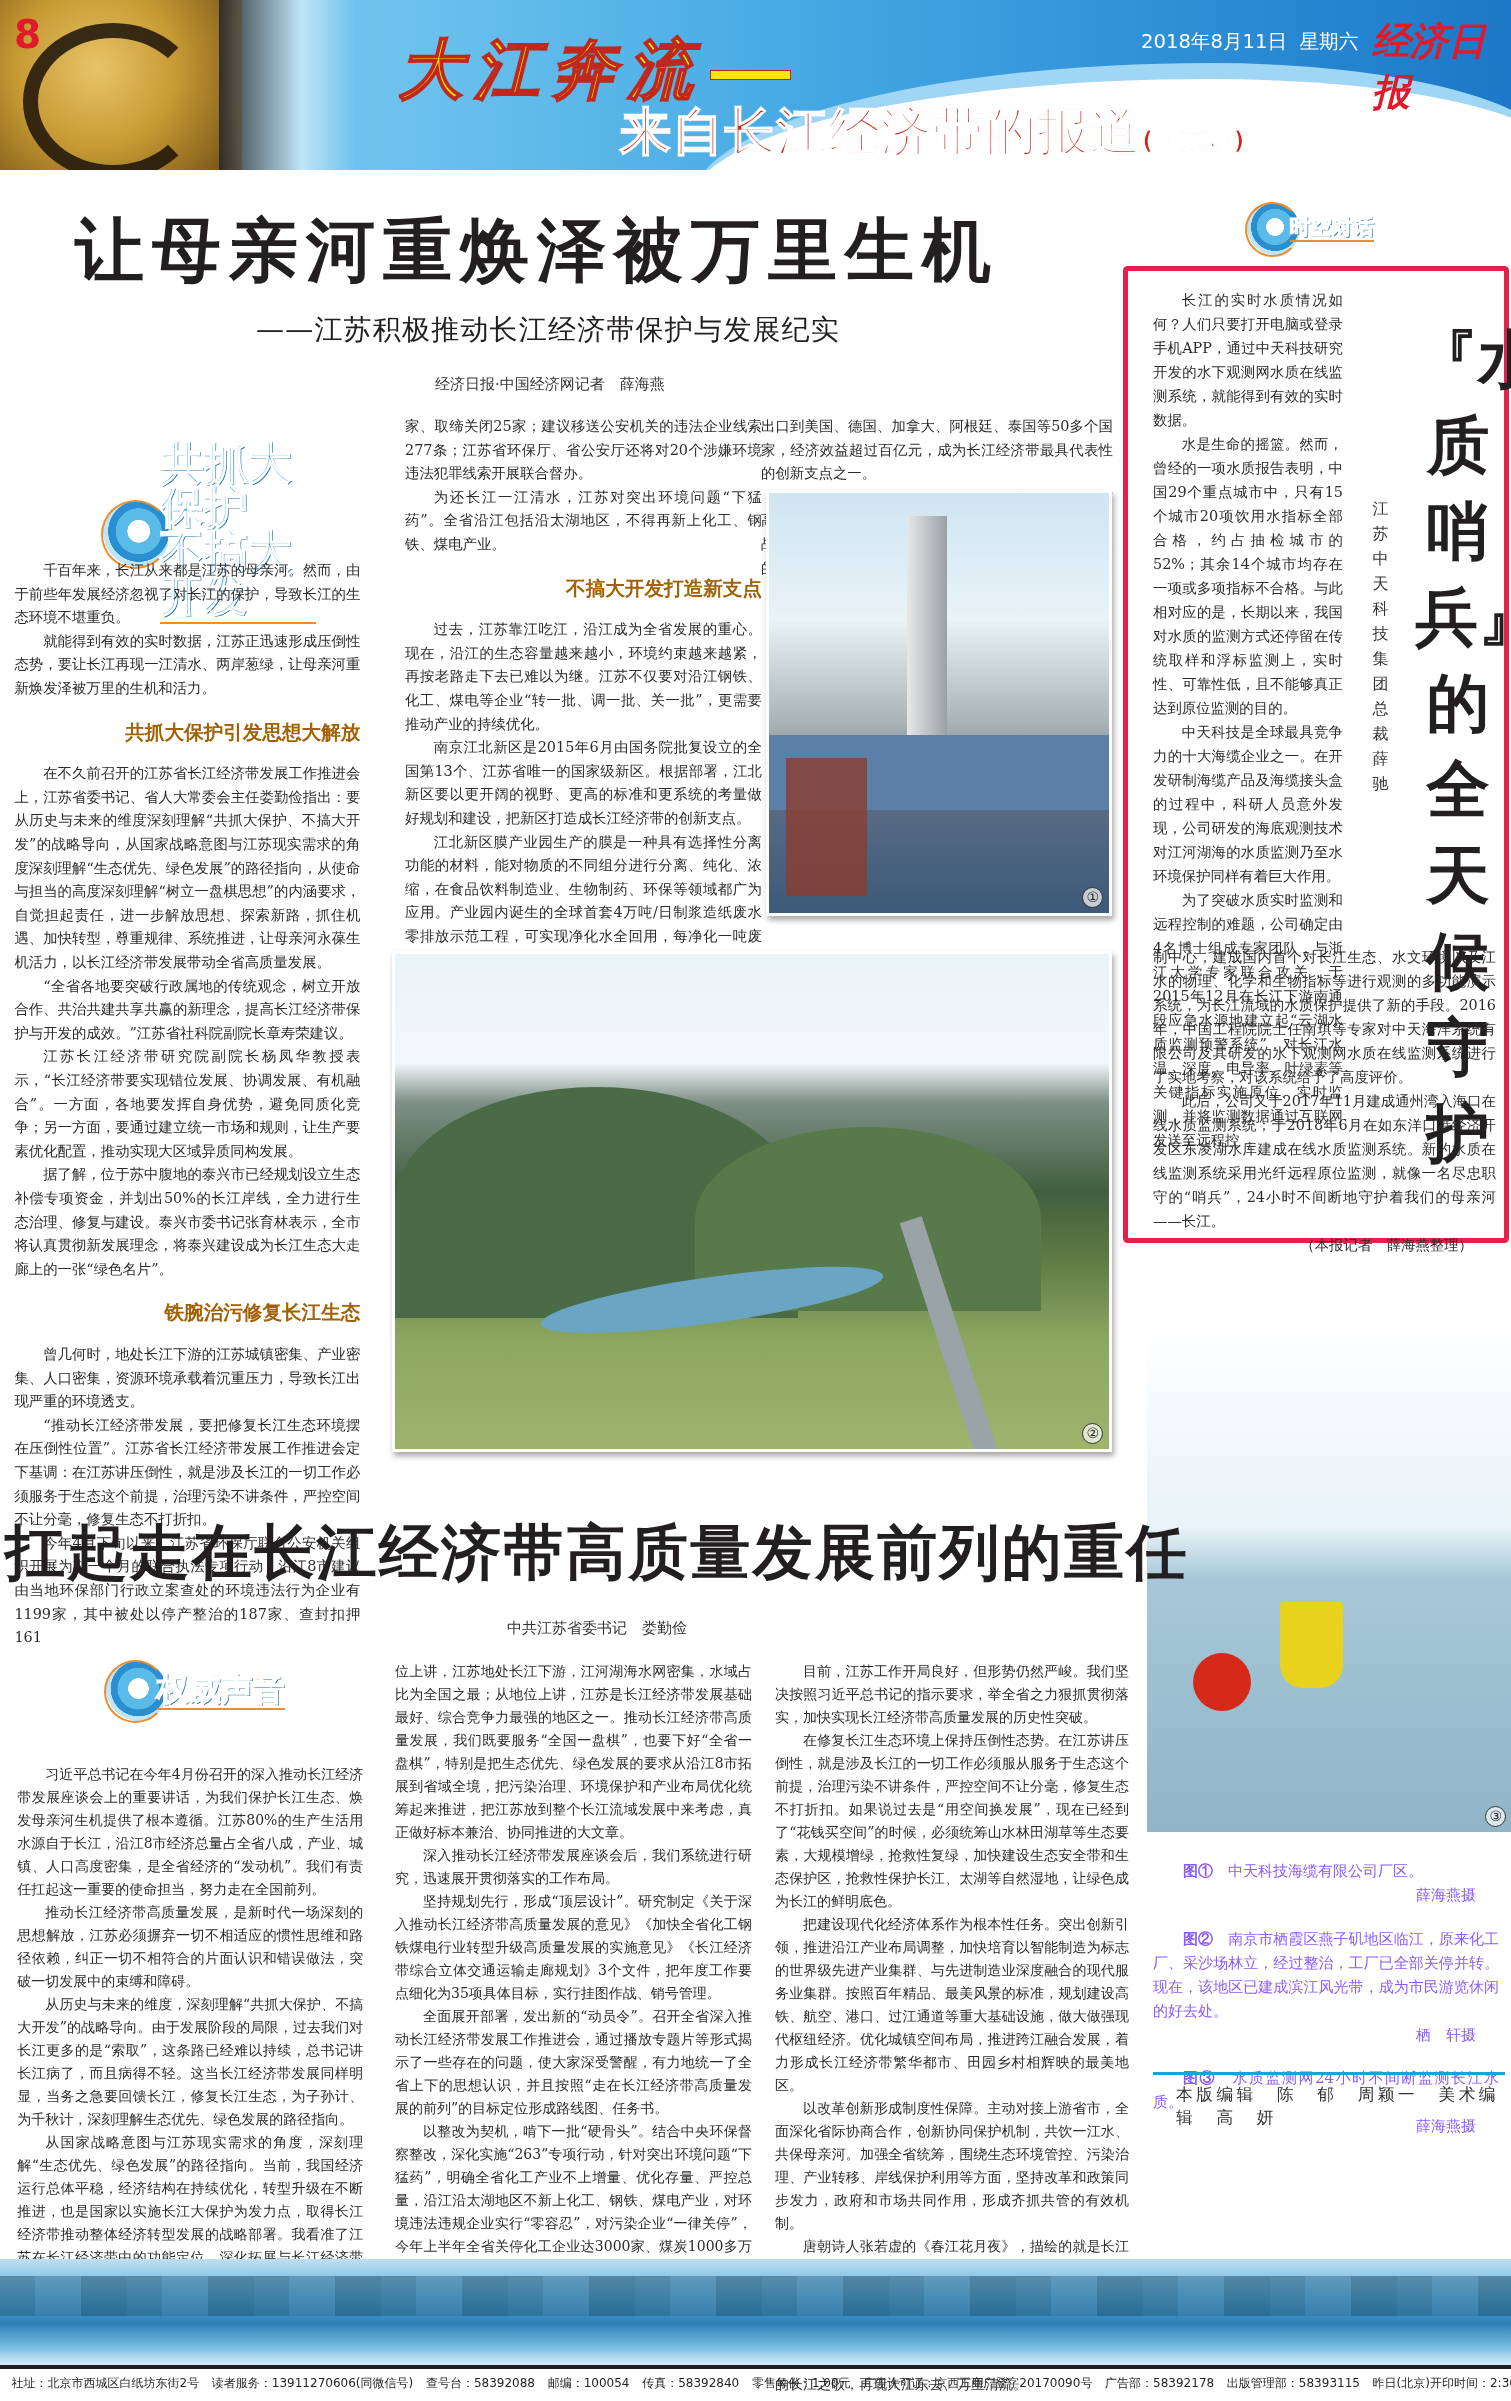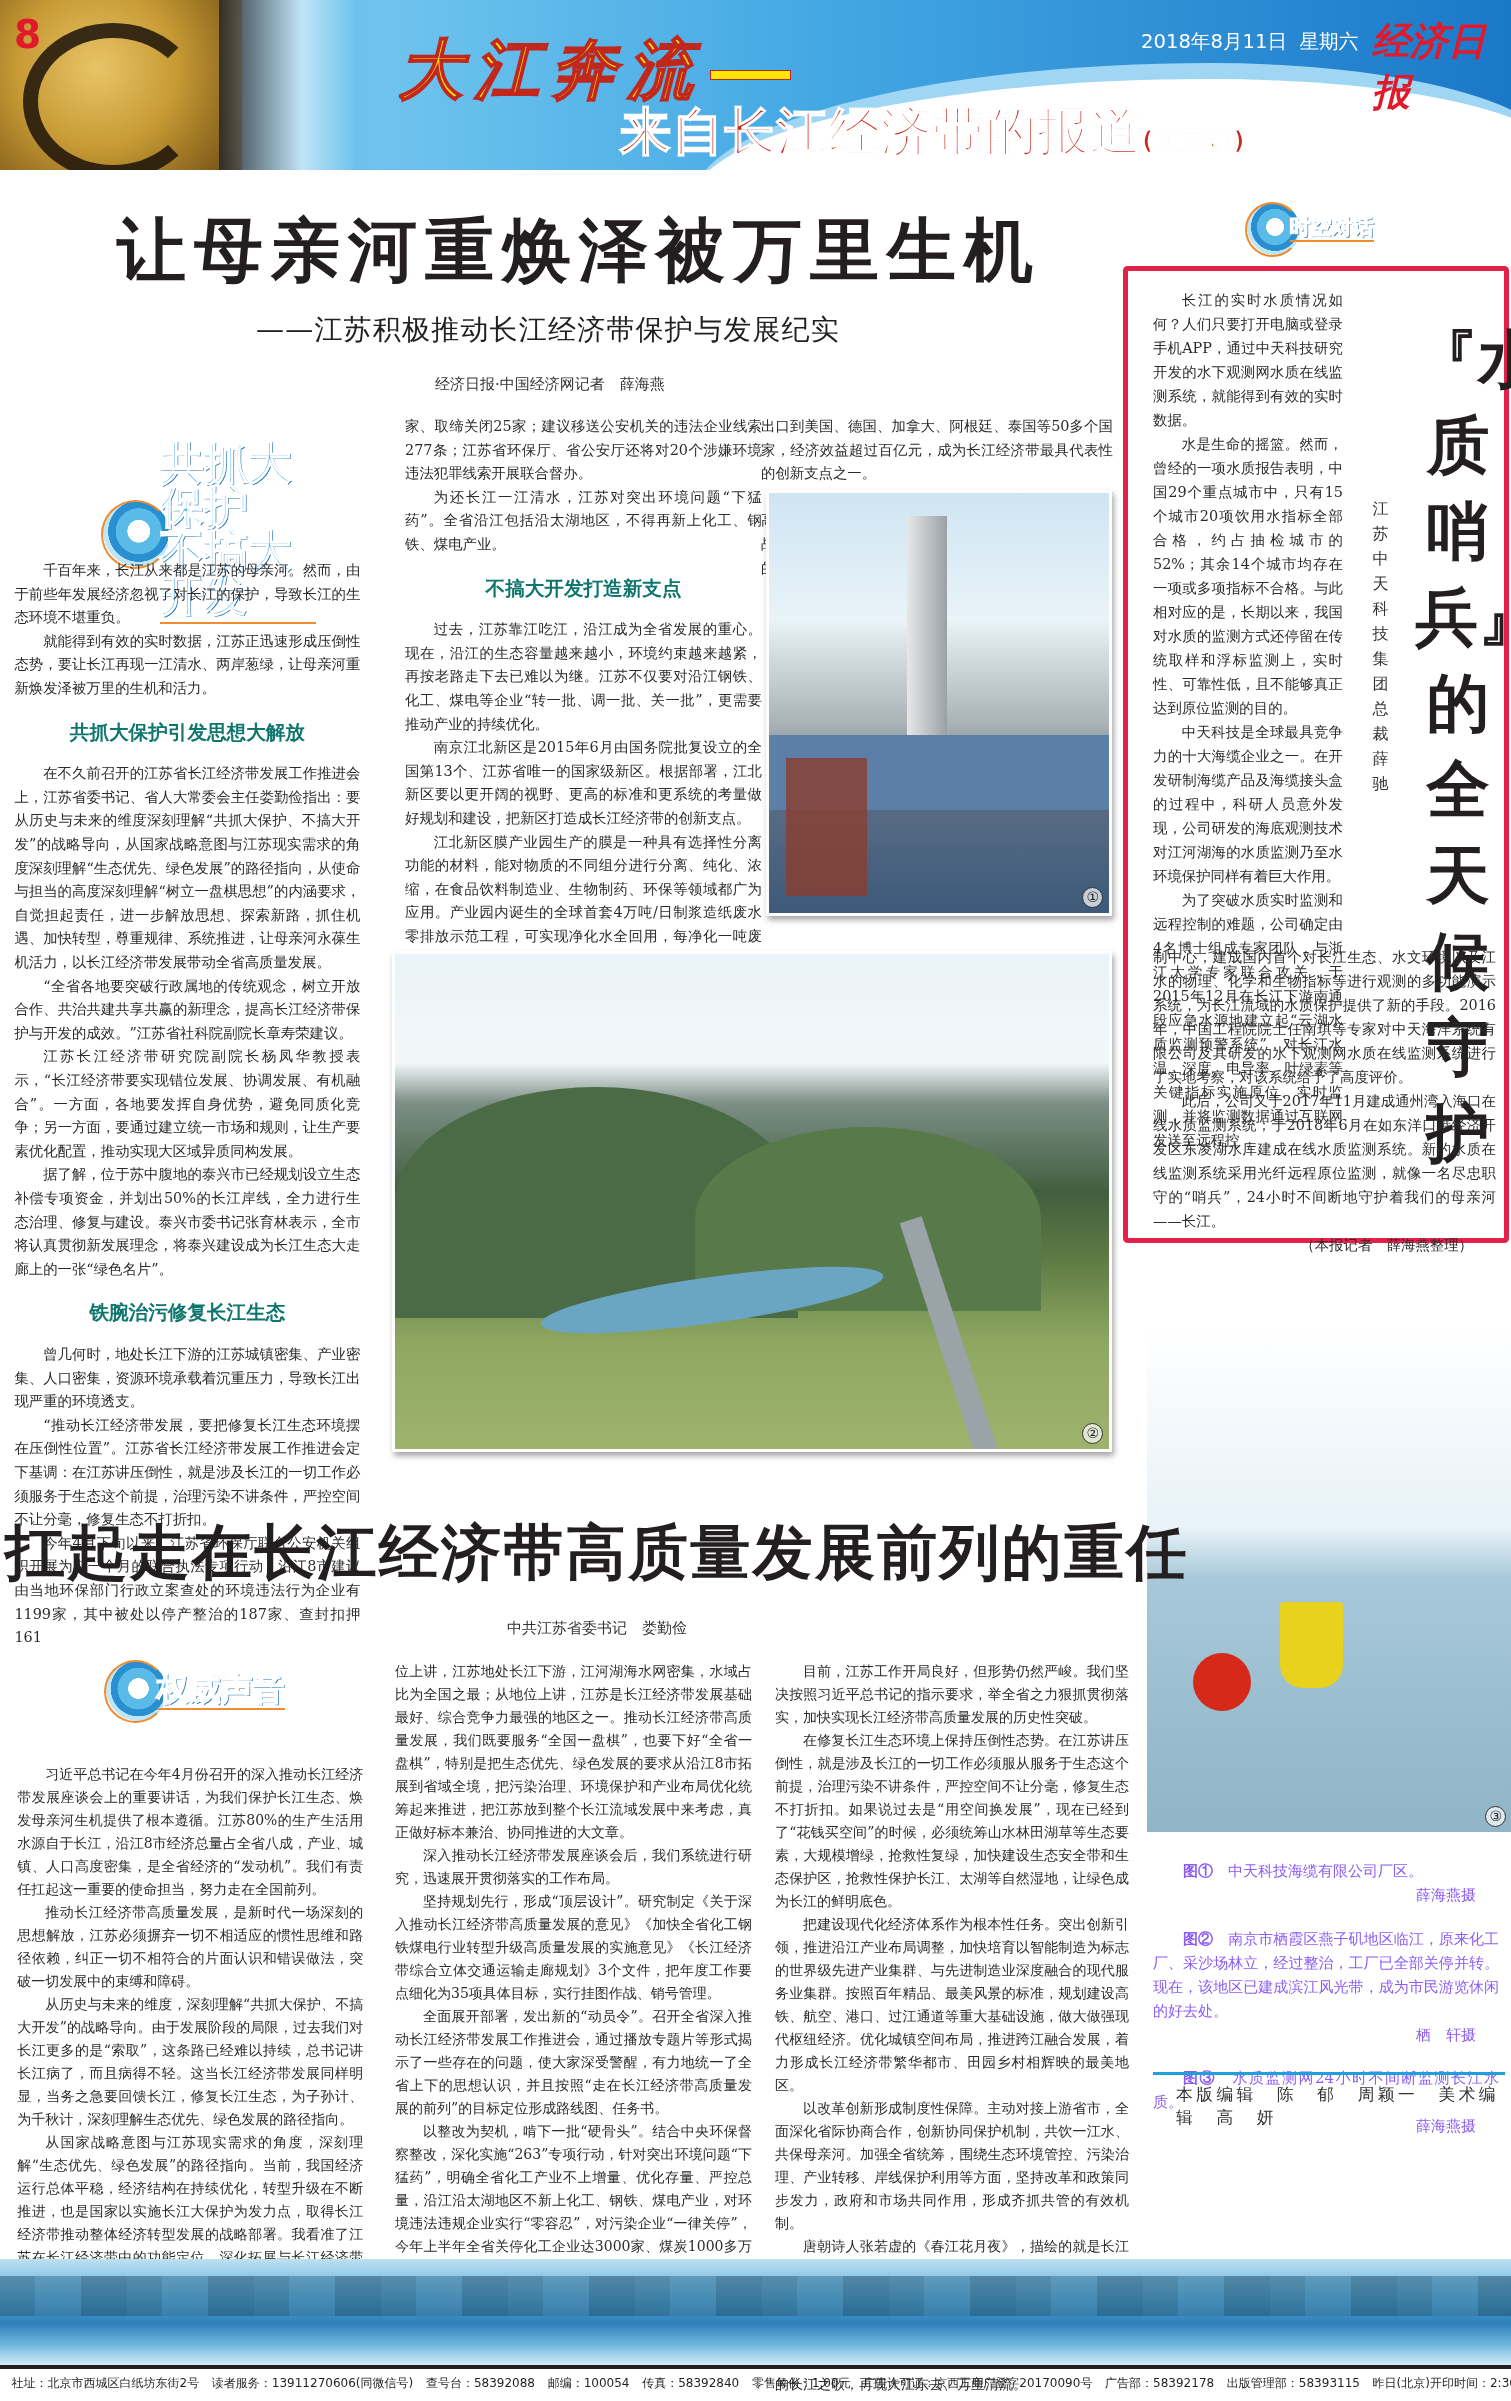--- a/index.html
+++ b/index.html
@@ -21,37 +21,37 @@
   .series-title { position: absolute; left: 398px; top: 26px; font: bold 65px "DejaVu Serif", serif;
     color: #ffe600; letter-spacing: 11.5px; -webkit-text-stroke: 1.7px #c0281d; font-style: italic; }
   .series-dash { display:inline-block; width: 81px; height: 10.4px; background:#ffe600; border:1.7px solid #c0281d; vertical-align: middle; margin-left: 5.8px; }
   .series-sub { position: absolute; left: 620px; top: 98px; font: bold 51px "DejaVu Sans", sans-serif;
     color: #c9281b; letter-spacing: 1.2px; -webkit-text-stroke: 1.2px #ffffff; }
   .series-sub-suffix { font-size: 25px; color: #c9281b; }
   .masthead-date { position: absolute; left: 1141px; top: 28px; font: 19.6px "DejaVu Sans", sans-serif; color: #ffffff; }
   .masthead-logo { position: absolute; left: 1372px; top: 16px; font: bold italic 38px "DejaVu Serif", serif; color: #e0192b; }
 
   
-  .headline-1 { position: absolute; left: 75px; top: 205px; font: bold 69px "DejaVu Sans", sans-serif; letter-spacing: 8px; color:#231f20;margin-left:42px; }
+  .headline-1 { position: absolute; left: 75px; top: 205px; font: bold 69px "DejaVu Sans", sans-serif; letter-spacing: 8px; color:#231f20; }
   .subhead-1 { position: absolute; left: 256px; top: 311px; font: 28px "DejaVu Serif", serif; letter-spacing: 1.2px; }
   .byline-1 { position: absolute; left: 435px; top: 375px; font: 15px "DejaVu Serif", serif; color:#333; }
 
   
   .badge { position: absolute; display: flex; align-items: center; }
   .badge-wave { width: 69px; height: 69px; border-radius: 50%;
     background: radial-gradient(circle at 55% 45%, #ffffff 0 22%, #5bbbe8 23% 45%, #2a8fd1 46% 60%, #bfe5f8 61% 70%, transparent 71%);
     border: 2.9px solid #f08b2e; border-right-color: transparent; border-top-color: #f08b2e; }
   .badge-text { font: bold 37px "DejaVu Sans", sans-serif; color: #4fb0e6; -webkit-text-stroke: 1.2px #ffffff;
     text-shadow: 1.2px 1.2px 0 #1c6fb0; margin-left: -10.4px; line-height: 1.0; border-bottom: 2.3px solid #f08b2e; padding-bottom: 2.3px; }
   .badge-text.two { font-size: 44px; font-family: Liberation Mono, monospace; }
 
   
   .col { position: absolute; font: 14.4px/23.6px "DejaVu Serif", serif; color: #2b2b2b; text-align: justify; }
   .col p { text-indent: 2em; }
-  .col h3 { font: bold 19.6px/35px "DejaVu Sans", sans-serif; text-align: center; margin: 14px 0 12.7px; color:#0f766e; }
+  .col h3 { font: bold 19.6px/35px "DejaVu Sans", sans-serif; text-align: right; margin: 14px 0 12.7px; color:#a16207; }
 
   
   .photo { position: absolute; overflow: hidden; border: 3.5px solid #ffffff; box-shadow: 2.3px 3.5px 5.8px rgba(0,0,0,.35); }
   .photo-factory { left: 766px; top: 490px; width: 346px; height: 426px;
     background: linear-gradient(180deg, #cfe5f2 0%, #e9f3f8 30%, #a9b3b6 55%, #5d6e86 70%, #3d5a7a 100%); }
   .photo-factory .tower { position: absolute; left: 138px; top: 23px; width: 40px; height: 265px; background: linear-gradient(90deg,#e7e7e7,#9aa1a6); }
   .photo-factory .hall { position: absolute; left: 0; top: 242px; width: 346px; height: 75px; background: #5c7fa8; }
   .photo-factory .crane { position: absolute; left: 17.3px; top: 265px; width: 81px; height: 138px; background: #8b3d2e; opacity: .8; }
   .photo-landscape { left: 392px; top: 951px; width: 720px; height: 501px;
     background: linear-gradient(180deg, #eaf3f8 0%, #f3f7fa 22%, #7d8f86 30%, #415f3f 48%, #607b45 62%, #8da761 78%, #9fb36d 100%); }

